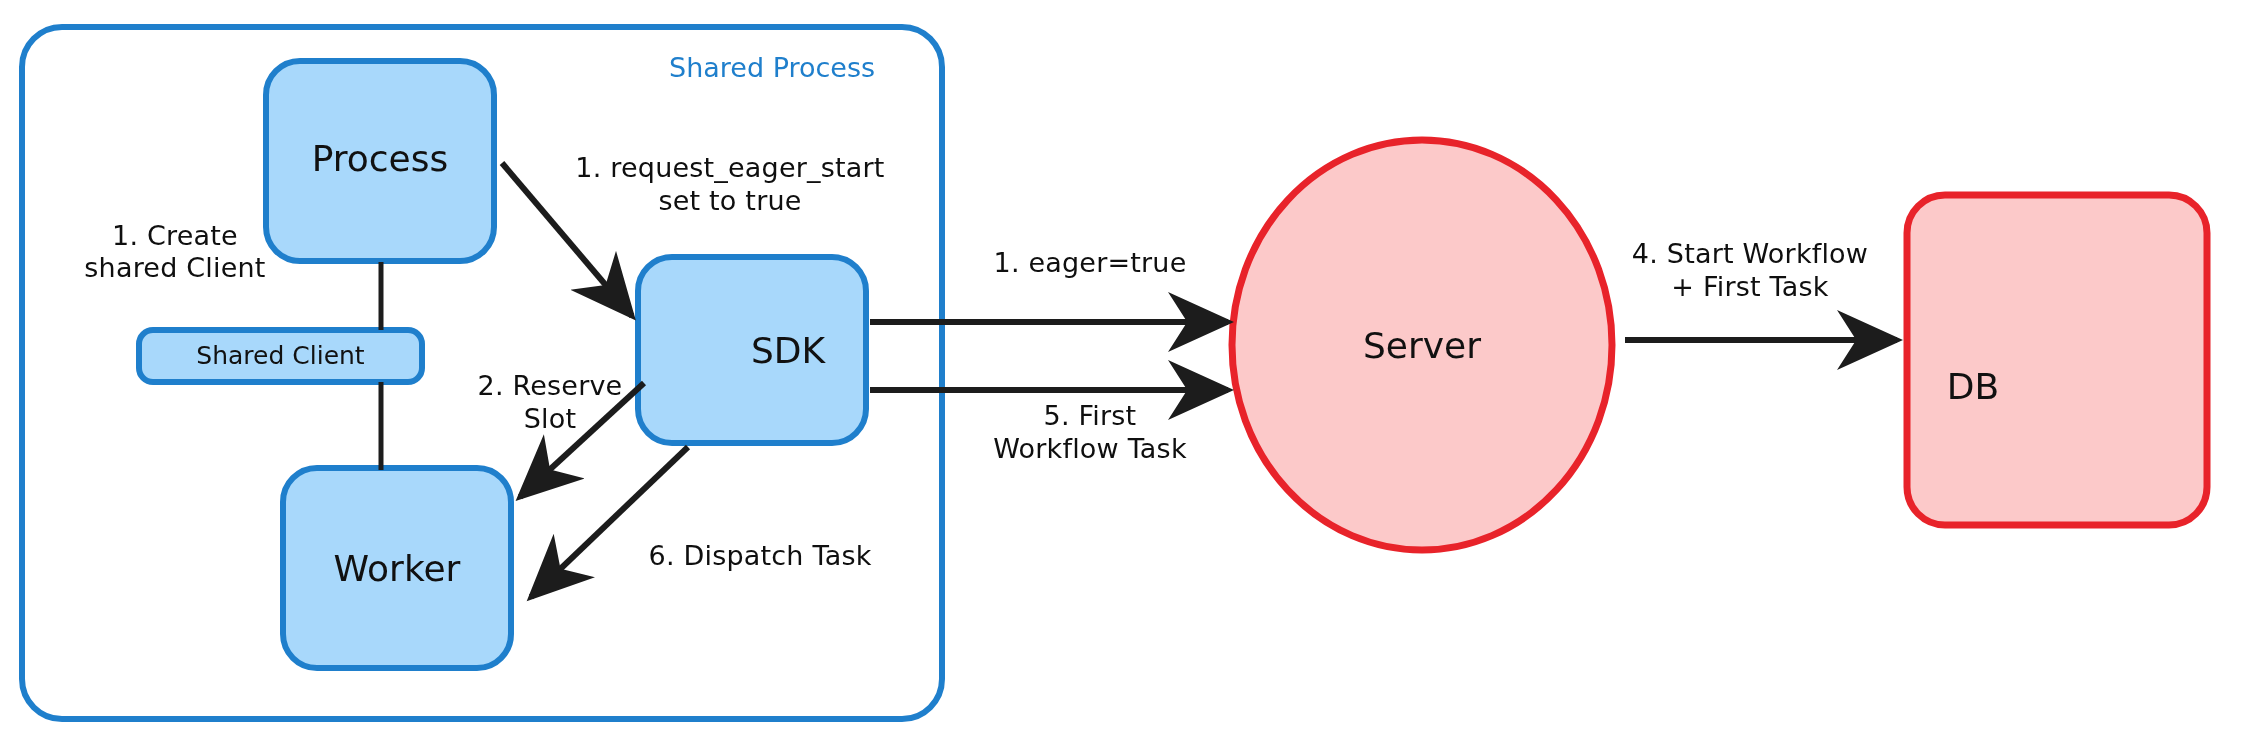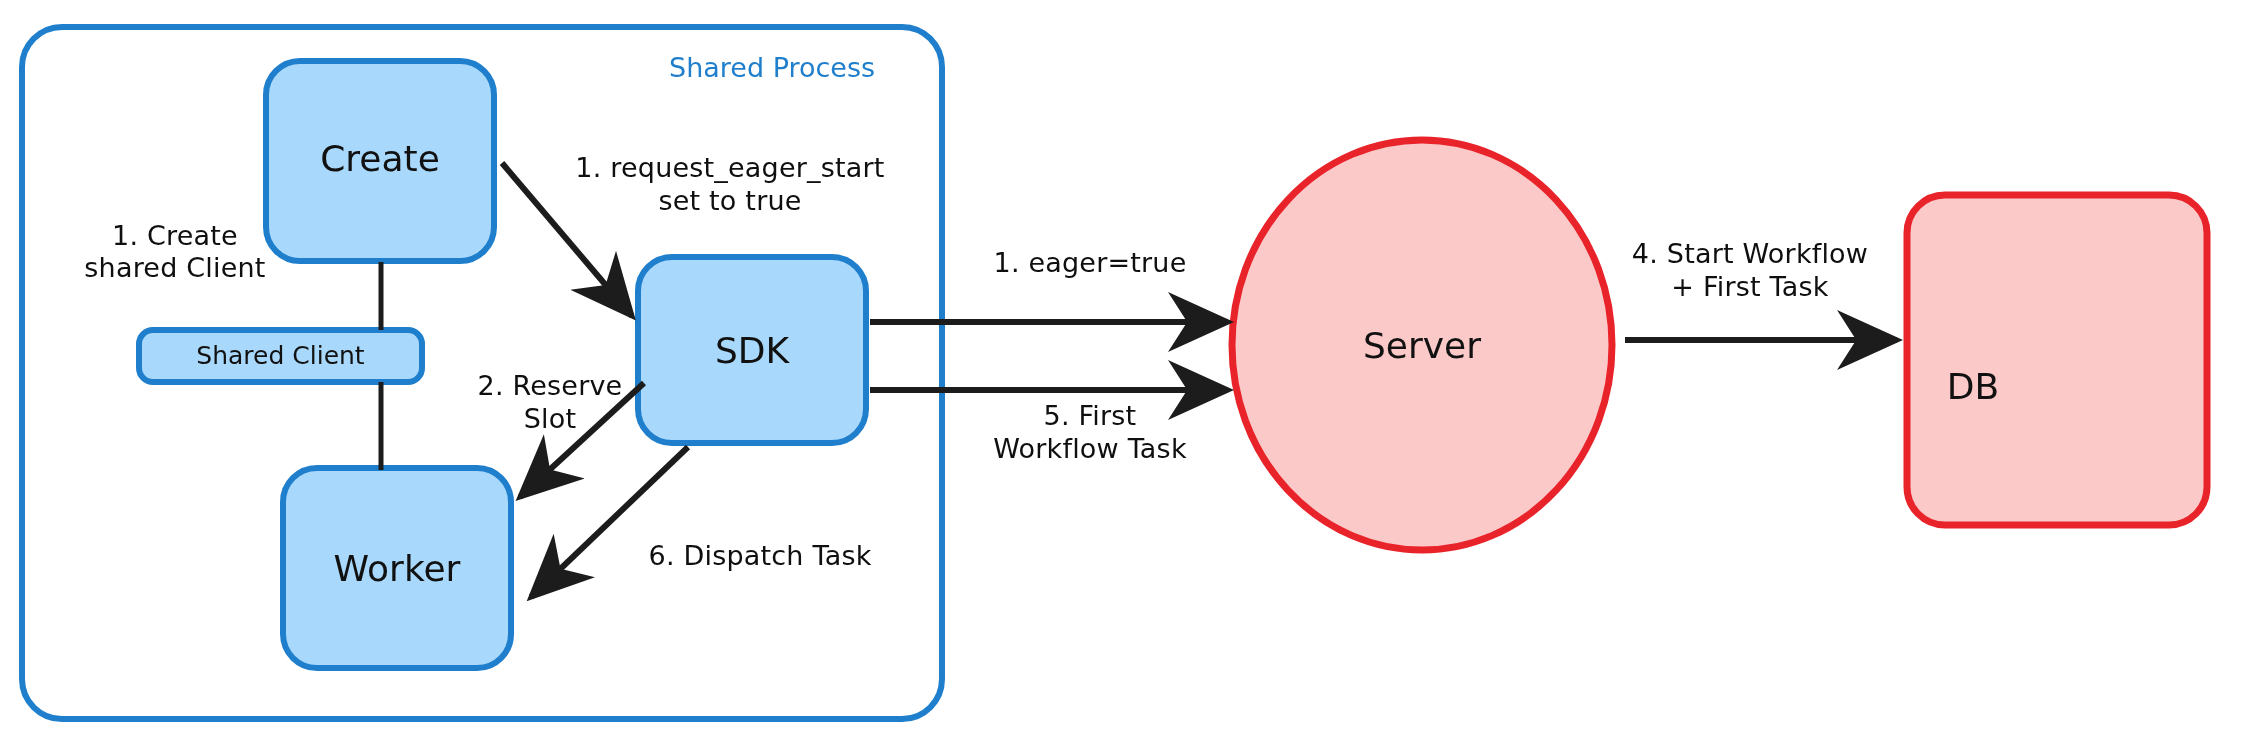--- a/index.html
+++ b/index.html
@@ -55,27 +55,27 @@
 
     <path d="M870,322 L1228,322" fill="none" stroke="#1c1c1c" stroke-width="6" marker-end="url(#ah)"></path>
 
     <path d="M870,390 L1228,390" fill="none" stroke="#1c1c1c" stroke-width="6" marker-end="url(#ah)"></path>
 
     <path d="M1625,340 L1897,340" fill="none" stroke="#1c1c1c" stroke-width="6" marker-end="url(#ah)"></path>
   </svg>
 
   <div class="group-title" style="left:657px;top:52px;">Shared Process</div>
 
-  <div class="node-text n-big" style="left:266px;top:138px;width:228px;">Create</div>
+  <div class="node-text n-big" style="left:266px;top:138px;width:228px;">Process</div>
 
   <div class="node-text n-mid" style="left:139px;top:341px;width:283px;">Shared Client</div>
 
   <div class="node-text n-big" style="left:283px;top:548px;width:228px;">Worker</div>
 
-  <div class="node-text n-big" style="left:638px;top:330px;width:228px;">SDK</div>
+  <div class="node-text n-big" style="left:674px;top:330px;width:228px;">SDK</div>
 
   <div class="node-text n-big" style="left:1232px;top:325px;width:380px;">Server</div>
 
   <div class="node-text n-big" style="left:1823px;top:338px;width:300px;margin-top:28px;">DB</div>
 
   <div class="lbl" style="left:35px;top:220px;width:280px;">1. Create</div>
   <div class="lbl" style="left:35px;top:252px;width:280px;">shared Client</div>
 
   <div class="lbl" style="left:530px;top:152px;width:400px;">1. request_eager_start</div>
   <div class="lbl" style="left:530px;top:185px;width:400px;">set to true</div>

